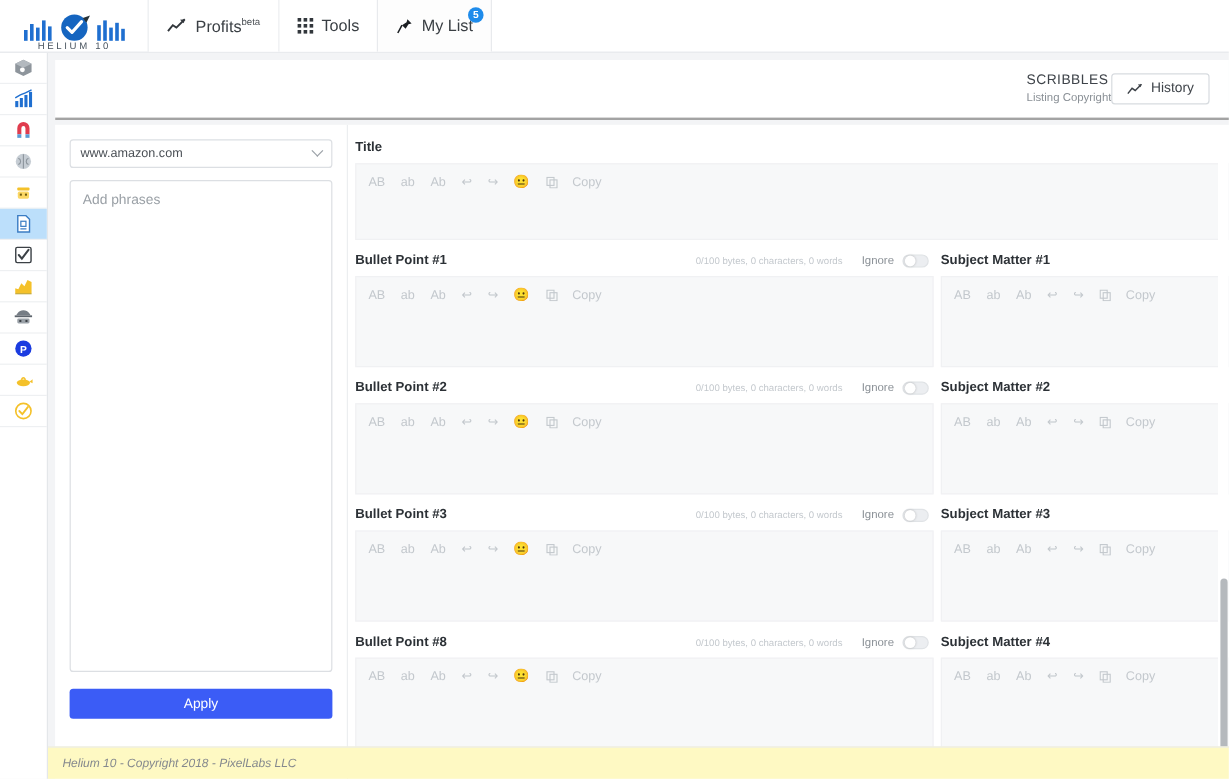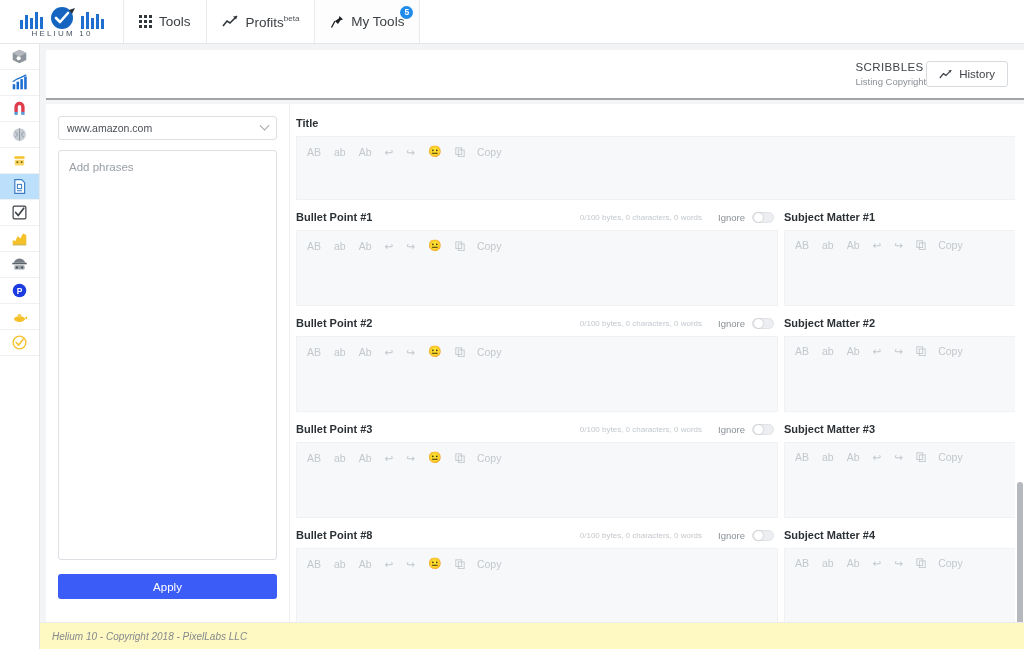--- a/index.html
+++ b/index.html
@@ -13,21 +13,21 @@
   
   .topnav {
     position: absolute; top: 0; left: 0;
     width: 1024px; height: 44px;
     background: #ffffff;
     border-bottom: 1px solid #e4e7ea;
     display: flex; align-items: stretch;
     z-index: 20;
   }
   .brand {
-    width: 124px; display: flex; align-items: center; justify-content: center;
+    width: 124px; display: flex; align-items: flex-end; justify-content: center;
     border-right: 1px solid #e8eaed;
   }
   .brand svg { display: block; }
   .navtab {
     display: flex; align-items: center; gap: 7px;
     padding: 0 15px;
     border-right: 1px solid #e8eaed;
     font-size: 13.5px; color: #3a3f44;
     position: relative; cursor: pointer;
     background: #fff;
@@ -221,48 +221,48 @@
         <rect x="89" y="13" width="3" height="10"></rect>
       </g>
       <circle cx="50" cy="12" r="11" fill="#1565c0"></circle>
       <path d="M44 12 l4 4 l8 -9" stroke="#ffffff" stroke-width="2.6" fill="none" stroke-linecap="round" stroke-linejoin="round"></path>
       <path d="M57 4 l6 -2 l-3 6 z" fill="#263238"></path>
       <text x="50" y="30" font-size="8" fill="#4a5560" text-anchor="middle" letter-spacing="2.2" font-family="Liberation Sans, sans-serif">HELIUM 10</text>
     </svg>
   </div>
 
   <div class="navtab">
-    <span class="dots">
-      <i></i>
-        <i></i>
-        <i></i>
-        <i></i>
-        <i></i>
-        <i></i>
-        <i></i>
-        <i></i>
-        <i></i>
-    </span>
-    <span class="lbl">Tools</span>
-  </div>
-
-  <div class="navtab">
     <svg width="17" height="13" viewBox="0 0 17 13">
       <polyline points="1,11 5,6 8,8 15,1" stroke="#32373c" stroke-width="1.6" fill="none"></polyline>
       <polygon points="15,1 11,1.5 14.2,4.4" fill="#32373c"></polygon>
     </svg>
     <span class="lbl"><span>Profits</span><span class="sup">beta</span></span>
+  </div>
+
+  <div class="navtab">
+    <span class="dots">
+      <i></i>
+        <i></i>
+        <i></i>
+        <i></i>
+        <i></i>
+        <i></i>
+        <i></i>
+        <i></i>
+        <i></i>
+    </span>
+    <span class="lbl">Tools</span>
   </div>
 
   <div class="navtab active">
     <svg width="14" height="14" viewBox="0 0 14 14">
       <path d="M9.5 1 L13 4.5 L10.4 5.2 L8 9 L5 6 L8.8 3.6 Z" fill="#1b1f23"></path>
       <line x1="5" y1="6" x2="1.5" y2="12.5" stroke="#1b1f23" stroke-width="1.3"></line>
     </svg>
-    <span class="lbl">My Tools</span>
+    <span class="lbl">My List</span>
     <span class="badge">5</span>
   </div>
 </div>
 
 <div class="sidebar">
   <div class="sideitem">
     <svg width="17" height="17" viewBox="0 0 20 20">
       <path d="M10 2 L18 6 L18 14 L10 18 L2 14 L2 6 Z" fill="#8e959c"></path>
       <path d="M10 2 L18 6 L10 10 L2 6 Z" fill="#b3b9bf"></path>
       <circle cx="9" cy="12" r="2.4" fill="#ffffff"></circle>

